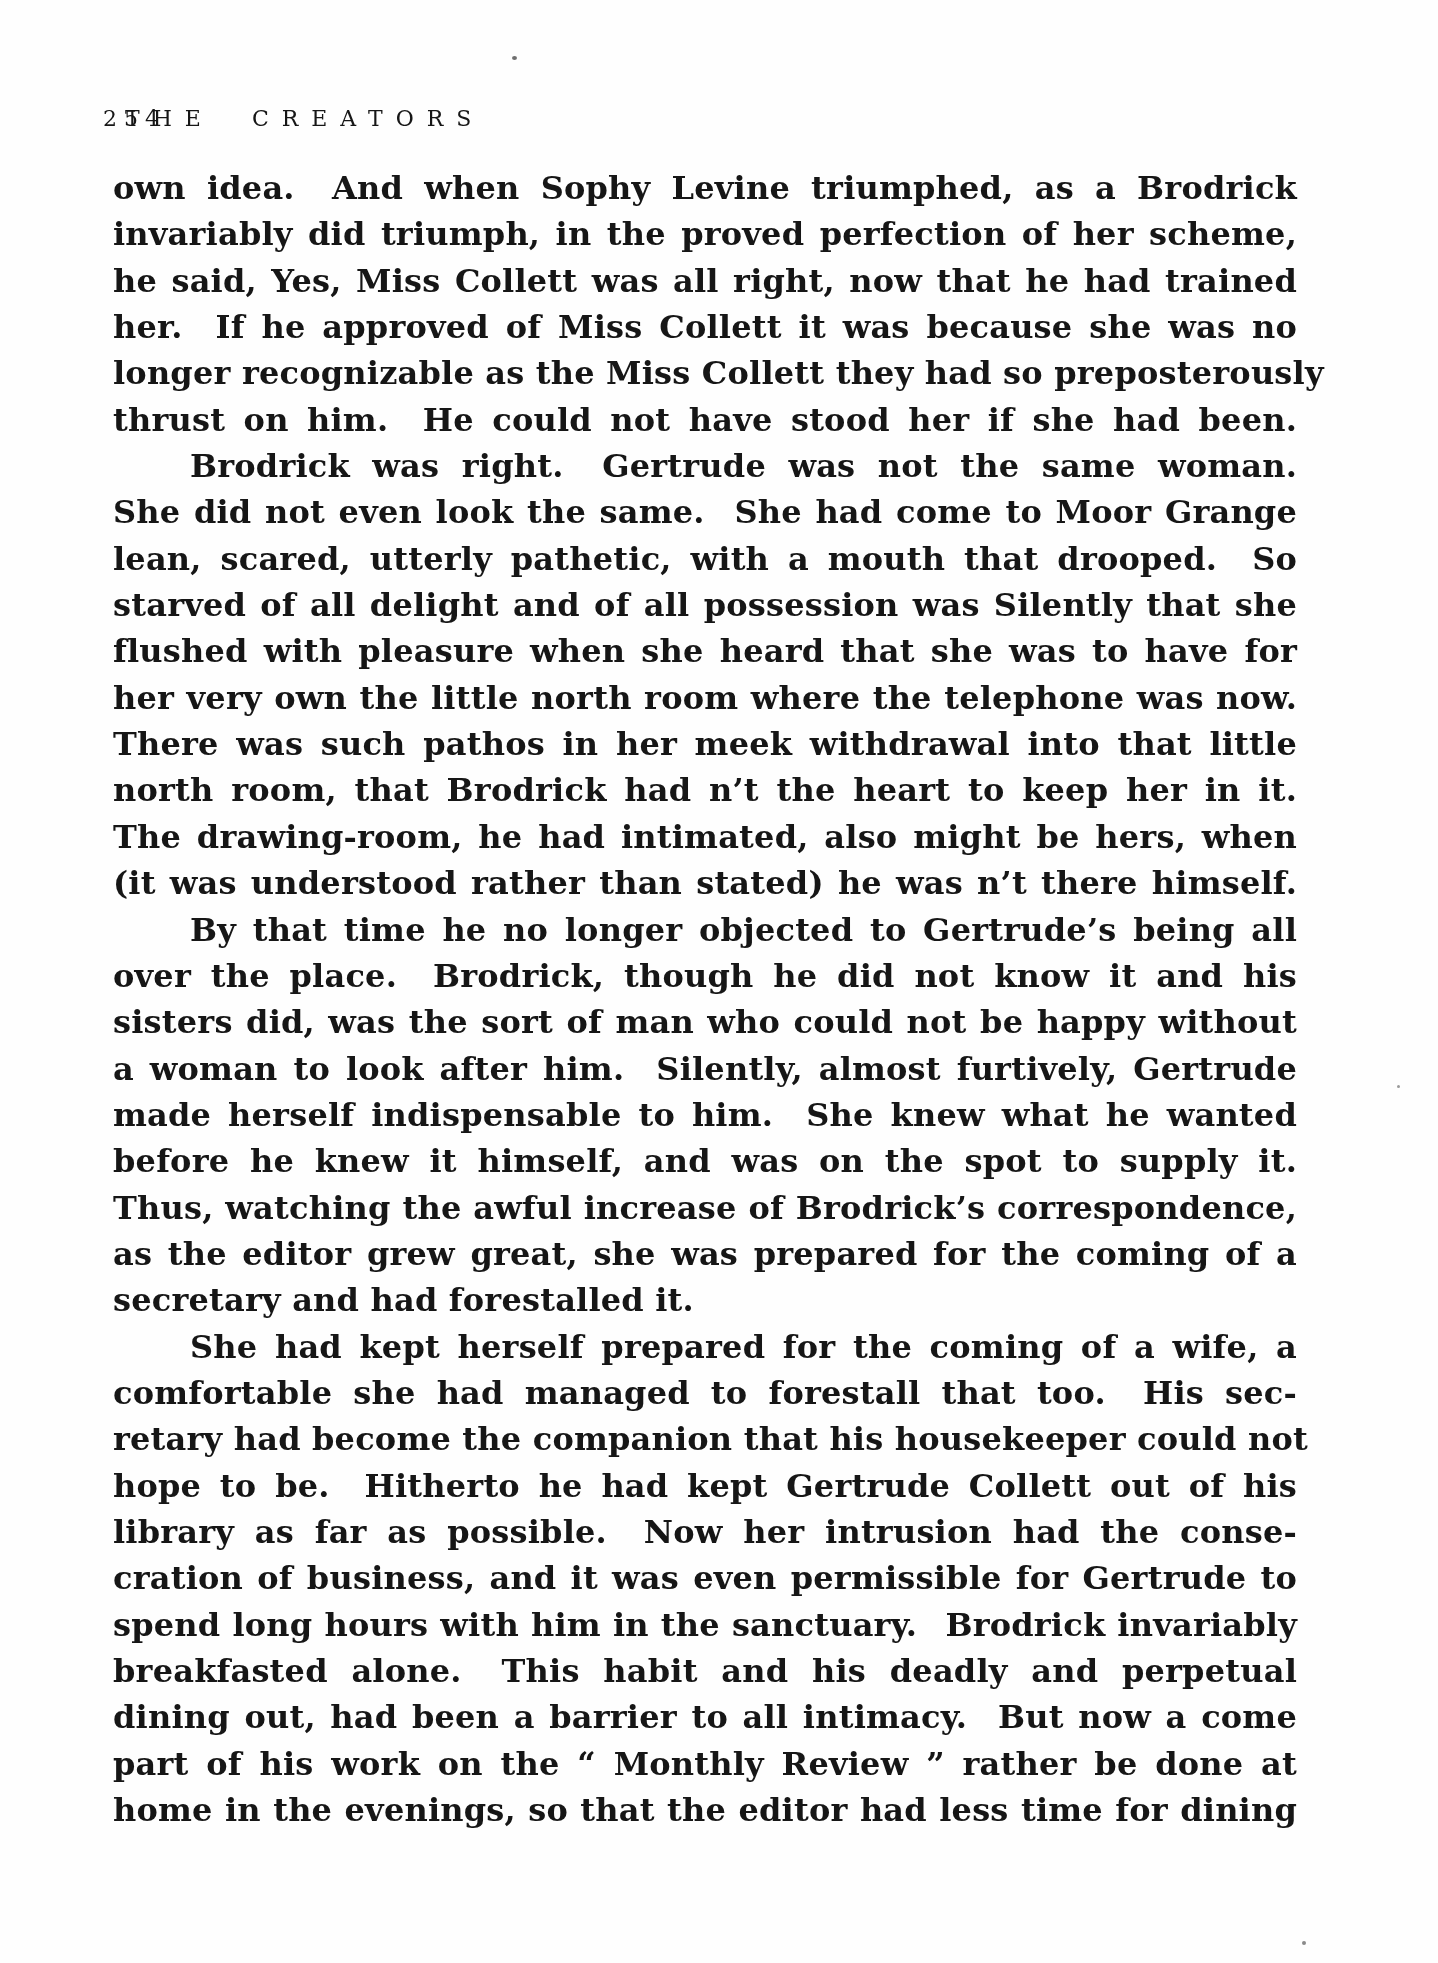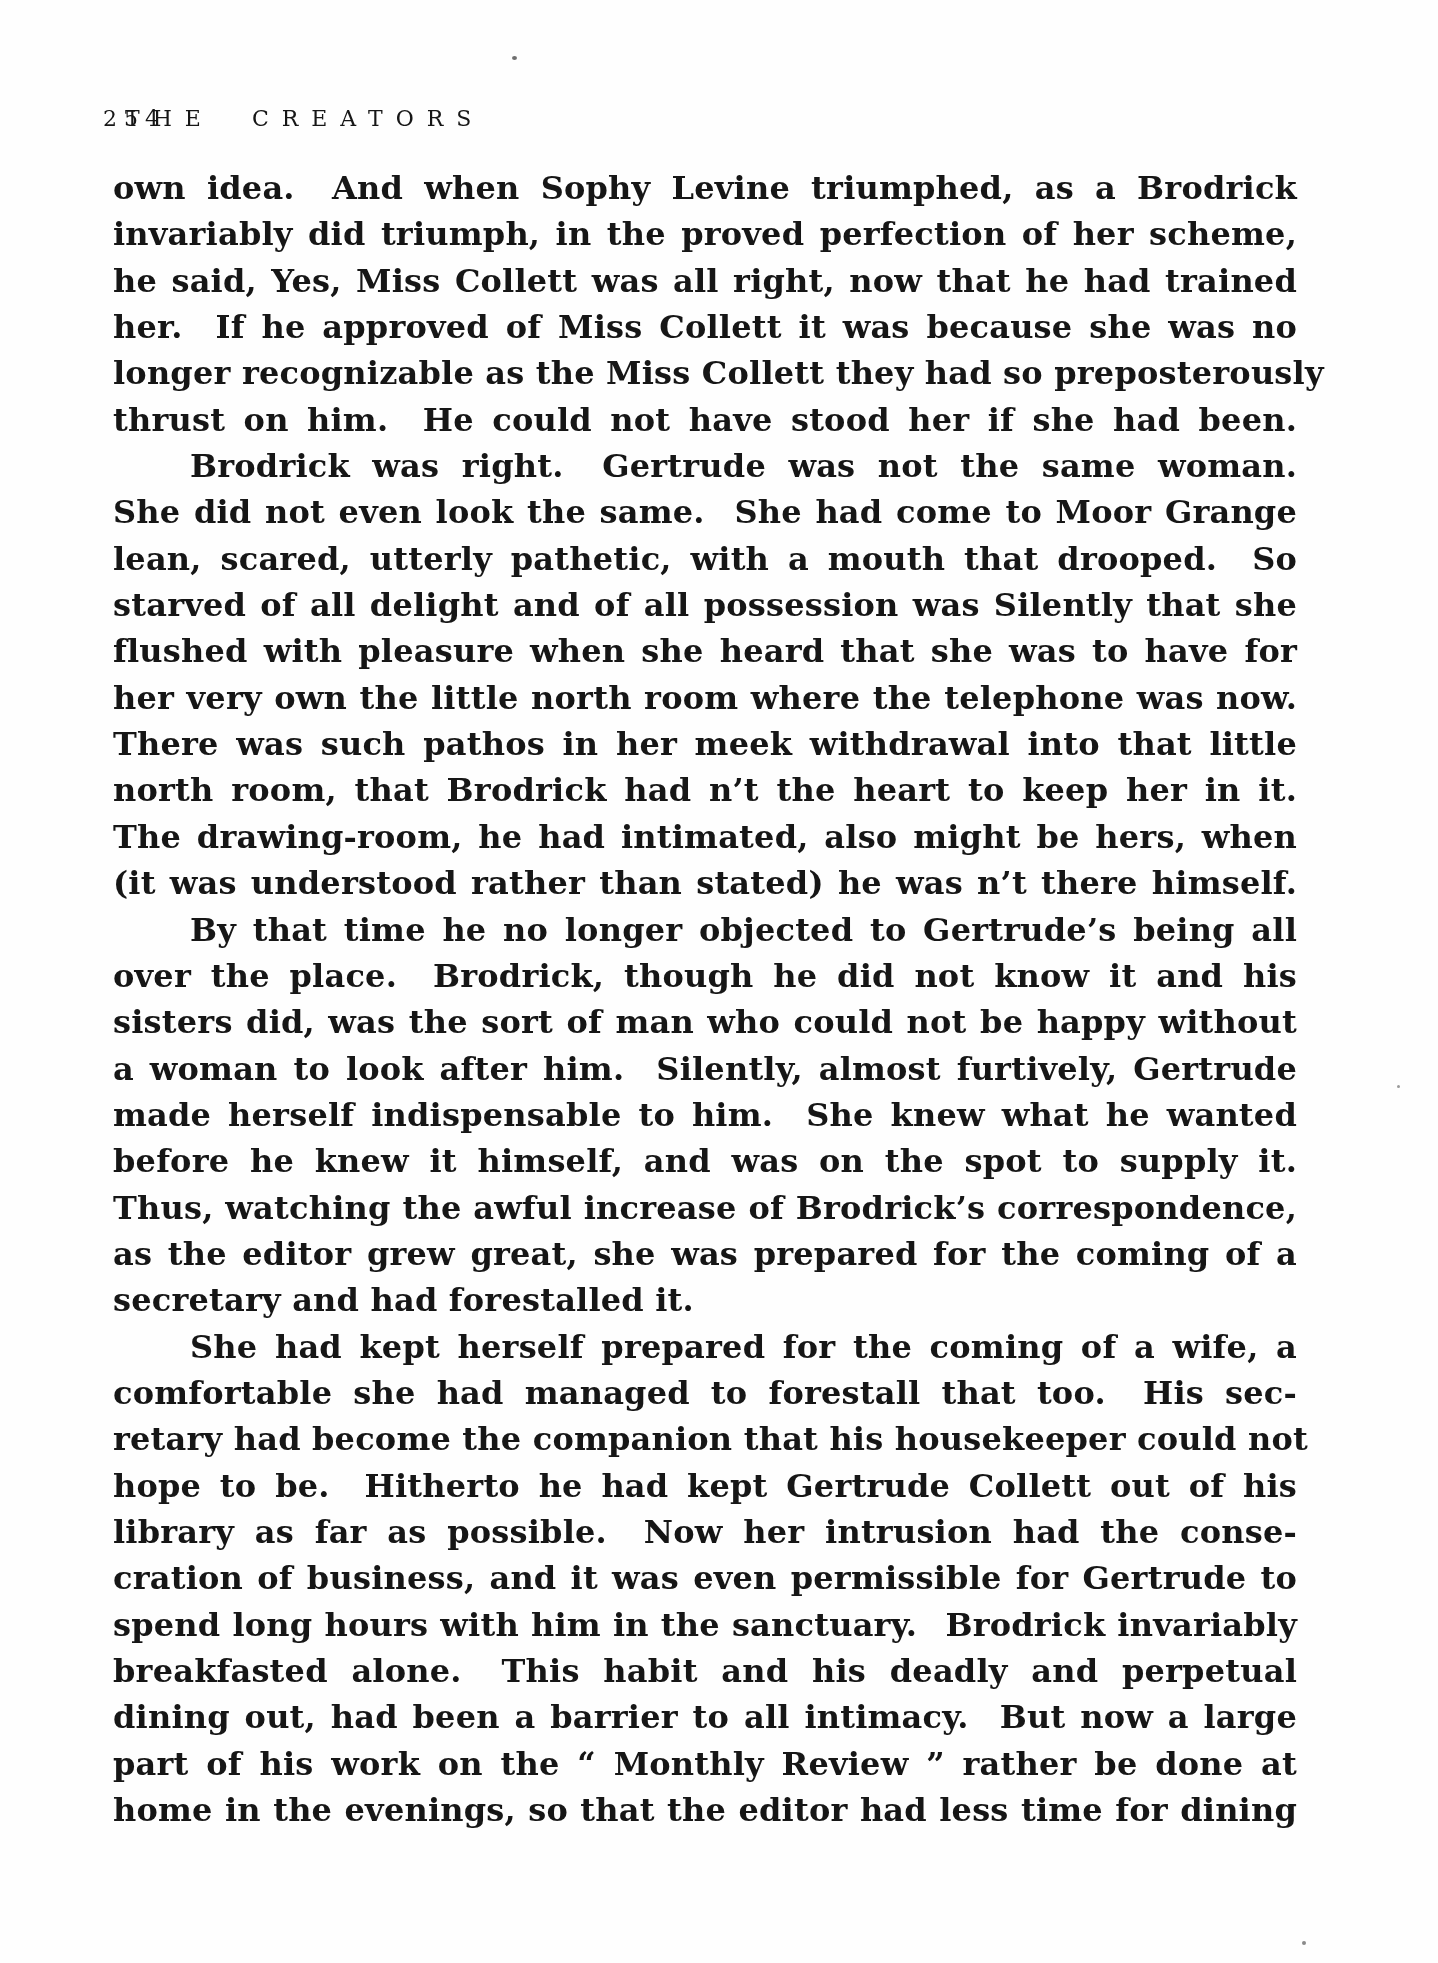--- a/index.html
+++ b/index.html
@@ -109,21 +109,21 @@
       <div class="text-line">as the editor grew great, she was prepared for the coming of a</div>
       <div class="text-line short">secretary and had forestalled it.</div>
       <div class="text-line indent">She had kept herself prepared for the coming of a wife, a</div>
       <div class="text-line">comfortable she had managed to forestall that too.  His sec-</div>
       <div class="text-line">retary had become the companion that his housekeeper could not</div>
       <div class="text-line">hope to be.  Hitherto he had kept Gertrude Collett out of his</div>
       <div class="text-line">library as far as possible.  Now her intrusion had the conse-</div>
       <div class="text-line">cration of business, and it was even permissible for Gertrude to</div>
       <div class="text-line">spend long hours with him in the sanctuary.  Brodrick invariably</div>
       <div class="text-line">breakfasted alone.  This habit and his deadly and perpetual</div>
-      <div class="text-line">dining out, had been a barrier to all intimacy.  But now a large</div>
+      <div class="text-line">dining out, had been a barrier to all intimacy.  But now a come</div>
       <div class="text-line">part of his work on the “ Monthly Review ” rather be done at</div>
       <div class="text-line">home in the evenings, so that the editor had less time for dining</div>
     </div>
 
   <div class="speck speck-1"></div>
   <div class="speck speck-2"></div>
   <div class="speck speck-3"></div>
 </div>
 
 </body></html>

